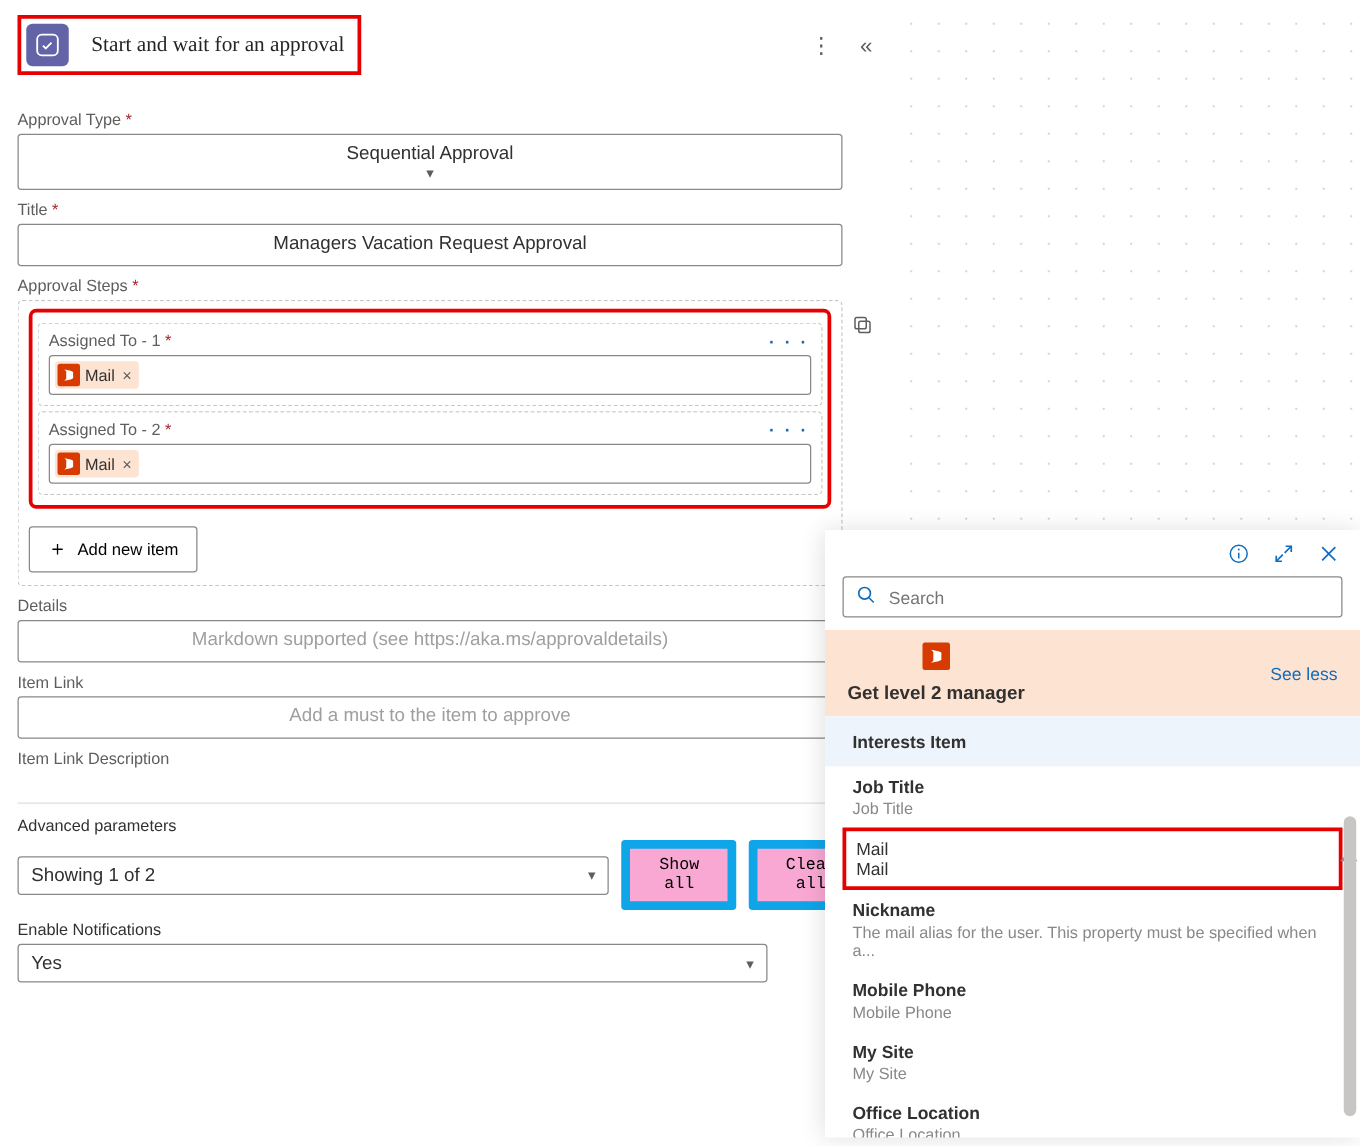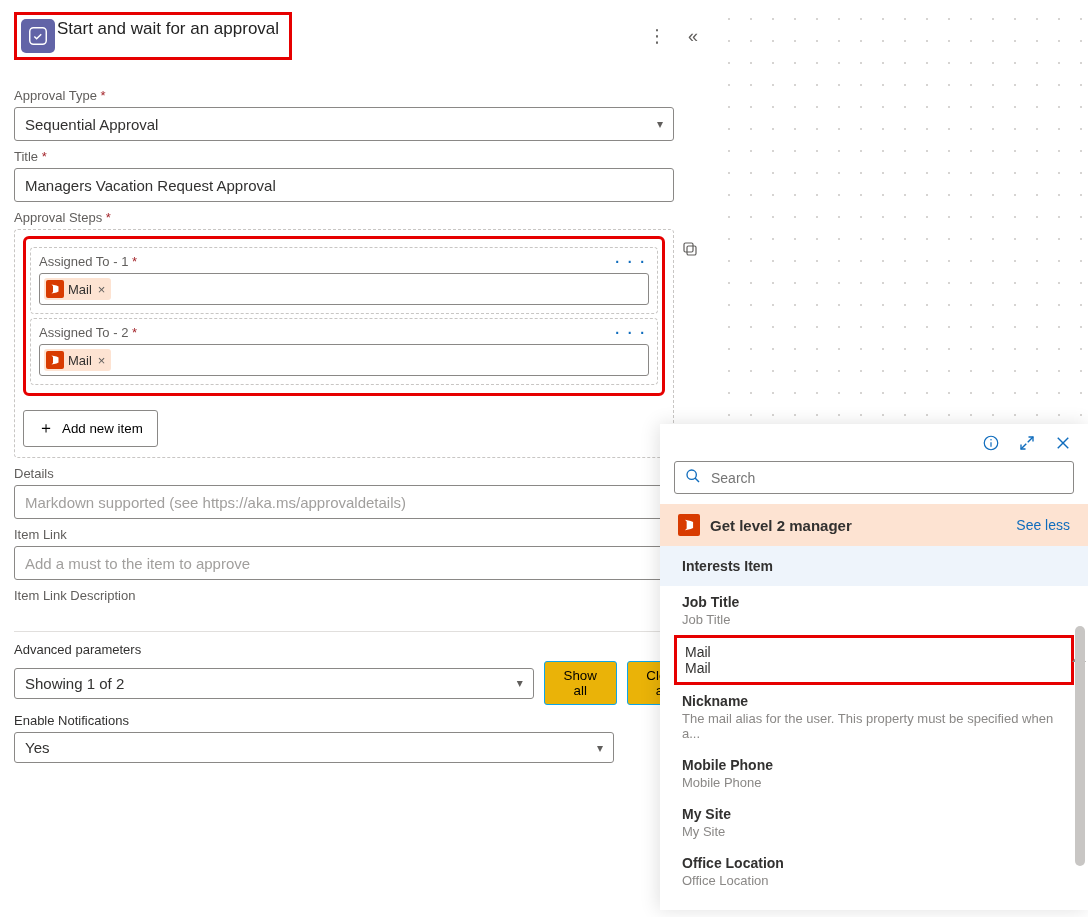--- a/index.html
+++ b/index.html
@@ -20,24 +20,25 @@
     float: left;
   }
   .header {
     display: flex;
     align-items: center;
     justify-content: space-between;
     margin-bottom: 28px;
   }
   .header-left {
     display: flex;
-    align-items: flex-start;
-    gap: 2px;
+    align-items: center;
+    gap: 18px;
     border: 3px solid #e60000;
     padding: 4px 10px 4px 4px;
+    font-family: Liberation Serif, serif;
   }
   .action-icon {
     width: 34px;
     height: 34px;
     border-radius: 5px;
     background: #6264A7;
     display: flex;
     align-items: center;
     justify-content: center;
   }
@@ -76,20 +77,21 @@
     border: 1px solid #8a8886;
     border-radius: 3px;
     padding: 6px 10px;
     font-size: 15px;
     background: #fff;
     color: #323130;
     min-height: 34px;
     display: flex;
     align-items: center;
     justify-content: space-between;
+    flex-direction: column;
   }
   .placeholder { color: #a19f9d; }
 
   .steps-outer {
     width: 660px;
     border: 1px dashed #c8c6c4;
     border-radius: 4px;
     padding: 6px 8px 10px;
     position: relative;
   }
@@ -162,25 +164,26 @@
     border: 1px solid #8a8886;
     border-radius: 3px;
     padding: 6px 10px;
     display: flex;
     justify-content: space-between;
     align-items: center;
     width: 558px;
     font-size: 15px;
   }
   .small-btn {
-    border: 1px solid #0ea5e9;
+    border: 7px solid #0ea5e9;
     border-radius: 3px;
     padding: 6px 12px;
-    background: #eab308;
+    background: #f9a8d4;
     cursor: pointer;
+    font-family: Liberation Mono, monospace;
   }
   .enable-row .select-box { width: 600px; }
 
   
   .canvas {
     position: absolute;
     left: 712px; top: 0;
     width: 376px; height: 430px;
     background-image: radial-gradient(#d6d4d2 1px, transparent 1px);
     background-size: 22px 22px;
@@ -218,21 +221,21 @@
     border: none; outline: none; flex: 1; font-size: 14px;
     color: #323130;
   }
   .group-header {
     display: flex;
     align-items: center;
     justify-content: space-between;
     padding: 10px 18px;
     background: #fde3d2;
   }
-  .group-header .left { display: flex; gap: 10px; align-items: center; }
+  .group-header .left { display: flex; gap: 10px; align-items: center; flex-direction: column; }
   .group-header .name { font-weight: 600; font-size: 15px; }
   .see-less { color: #0F6CBD; font-size: 14px; cursor: pointer; }
   .caret-up {
     position: absolute;
     right: 2px; top: 108px;
     width: 0; height: 0;
     border-left: 7px solid transparent;
     border-right: 7px solid transparent;
     border-bottom: 8px solid #8a8886;
   }

